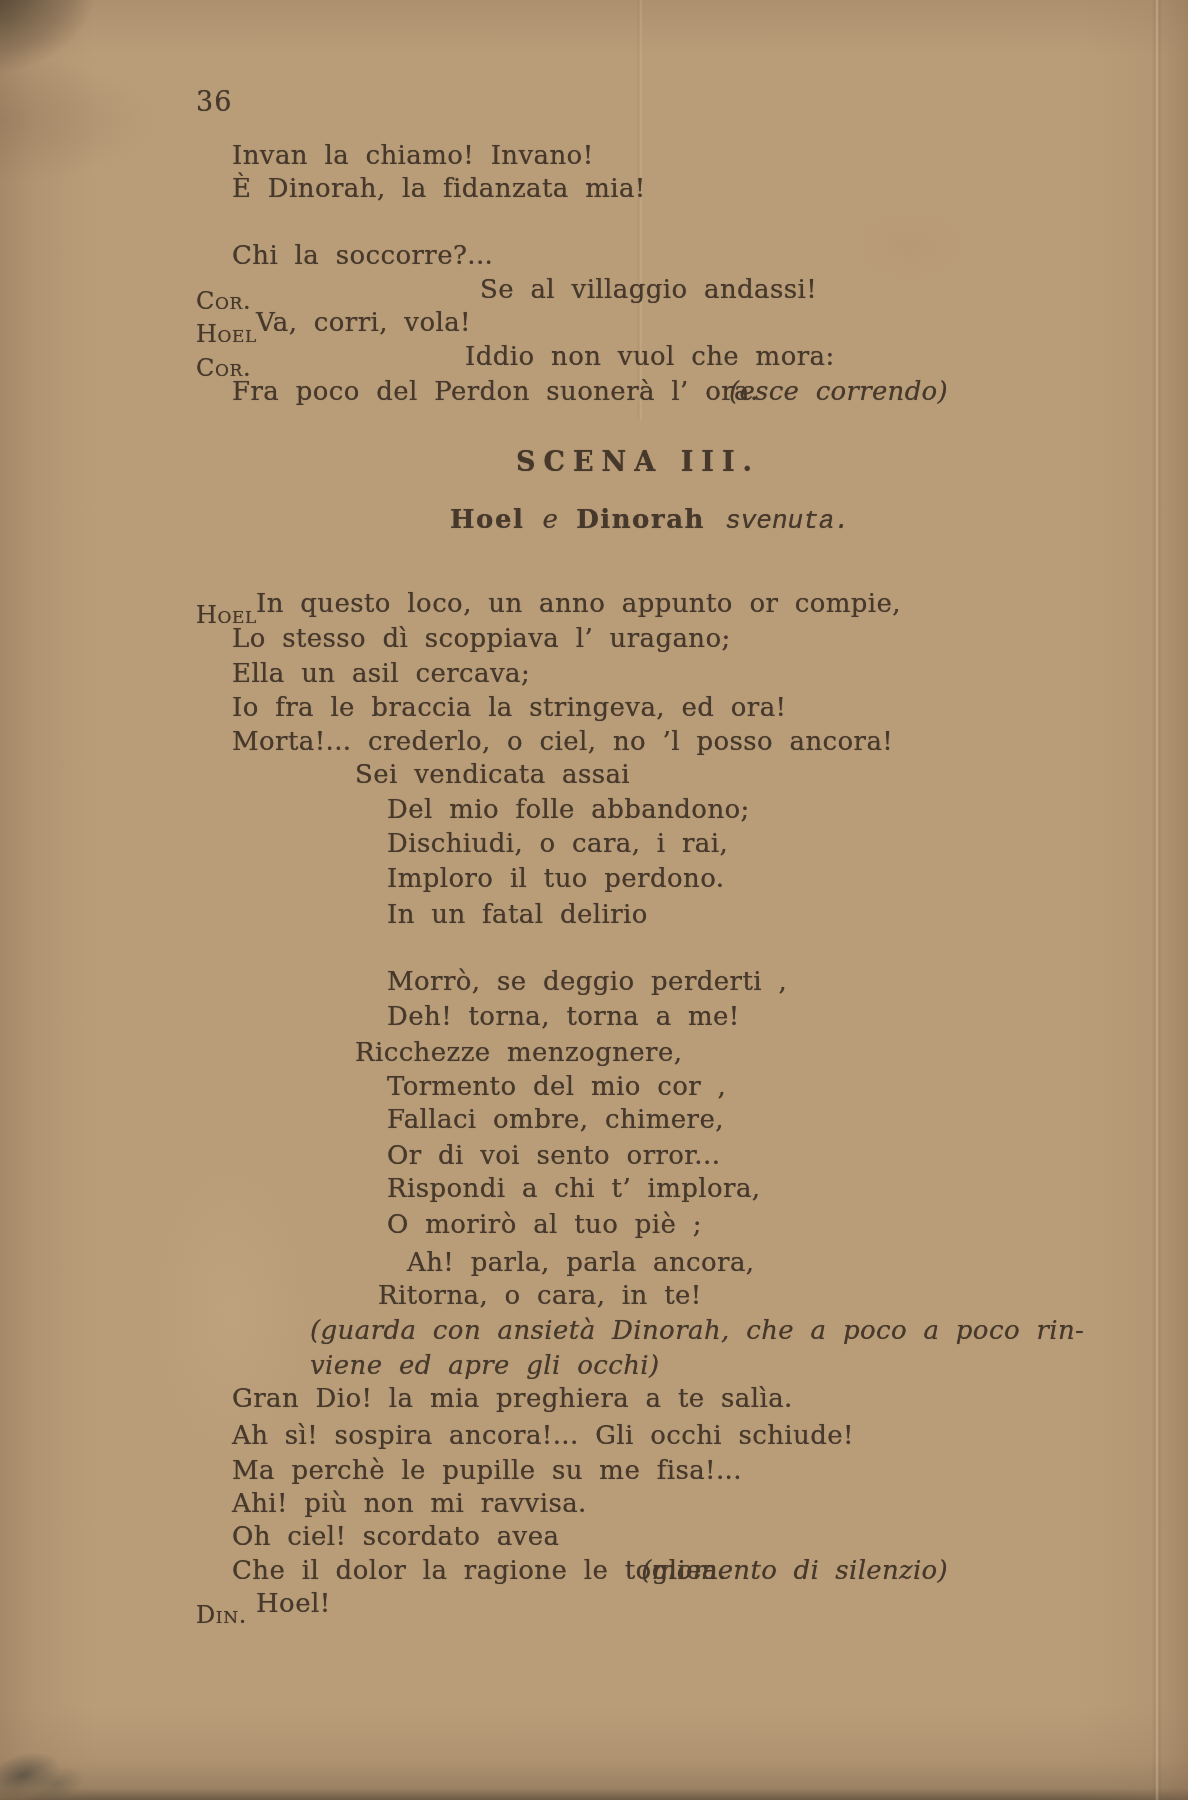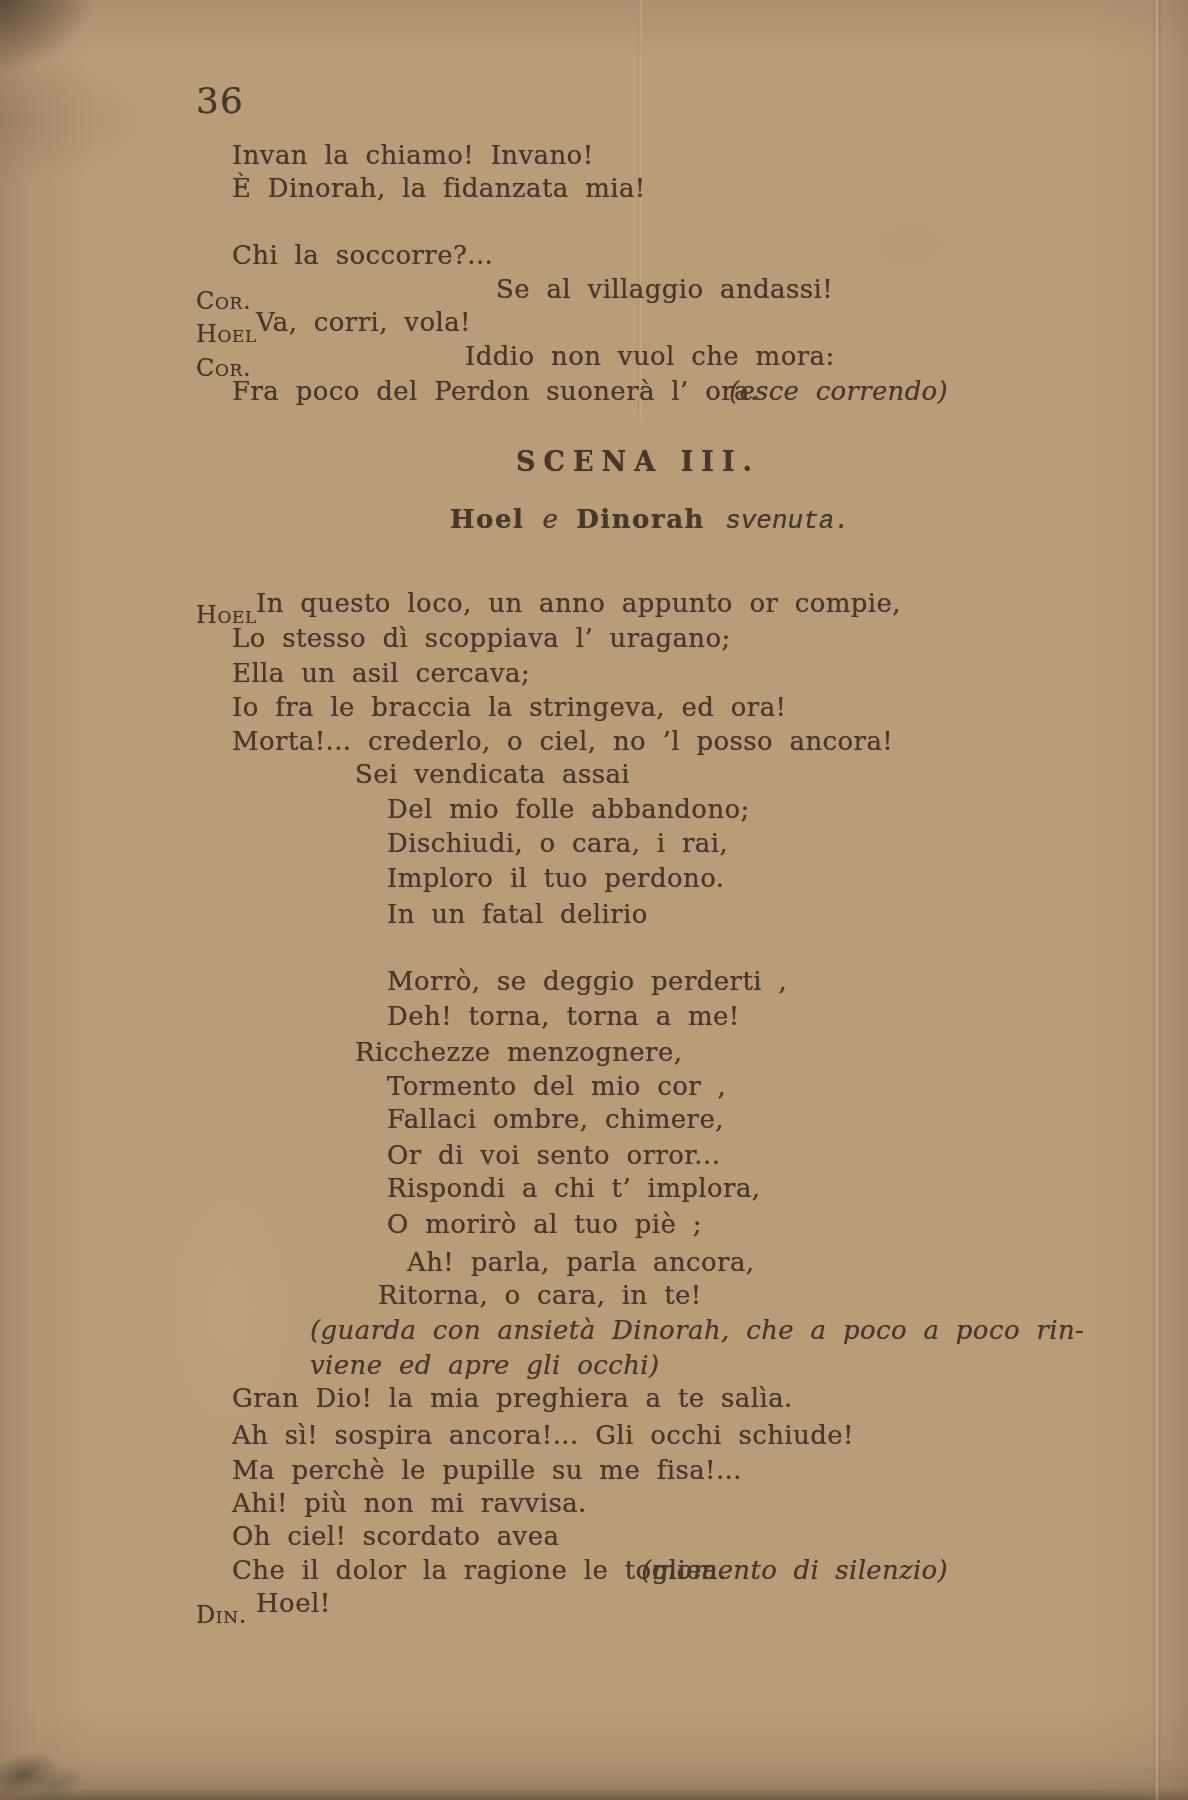--- a/index.html
+++ b/index.html
@@ -55,24 +55,24 @@
       text-shadow:0 0 .7px rgba(70,57,43,.75);}
   .d  {left:232px;}
   .v1 {left:355px;}
   .v1b{left:378px;}
   .v2 {left:387px;}
   .v3 {left:407px;}
   .sd {left:310px;font-style:italic;}
   .sp {left:0;width:100%;}
   .sp .label{position:absolute;left:196px;font-variant:small-caps;font-size:24px;letter-spacing:.6px;margin-top:12px;}
   .sp .txt{position:absolute;left:256px;}
-  .sp .txt.c1{left:496px;}
+  .sp .txt.c1{left:480px;}
   .sp .txt.c2{left:465px;}
   .stage{position:absolute;right:240px;font-style:italic;letter-spacing:.3px;}
-  .pageno{position:absolute;left:196px;top:80px;font-size:36px;letter-spacing:1px;
+  .pageno{position:absolute;left:196px;top:86px;font-size:27px;letter-spacing:1px;
       text-shadow:0 0 .7px rgba(70,57,43,.75);}
   .heading{position:absolute;left:138px;width:1000px;text-align:center;
       font-weight:700;font-size:27px;letter-spacing:8px;
       text-shadow:0 0 .8px rgba(60,48,36,.8);}
   .subtitle{position:absolute;left:150px;width:1000px;text-align:center;font-size:26px;
       text-shadow:0 0 .7px rgba(70,57,43,.75);}
   .subtitle .b{font-weight:700;letter-spacing:1.5px;}
   .subtitle .i{font-style:italic;margin:0 10px;}
   .subtitle .i2{font-style:italic;margin-left:12px;font-family:Liberation Mono, monospace;}
 </style>

